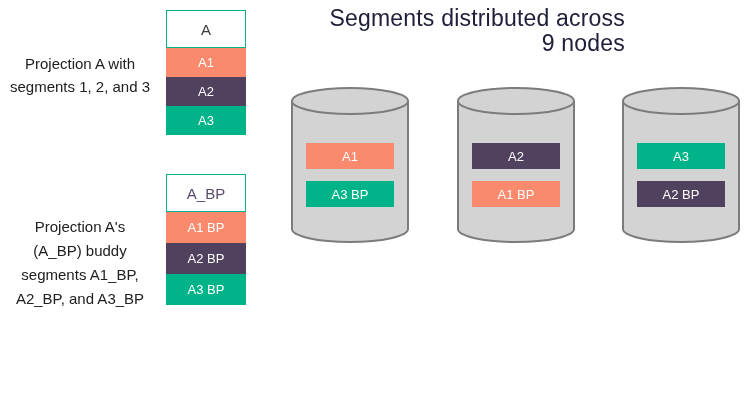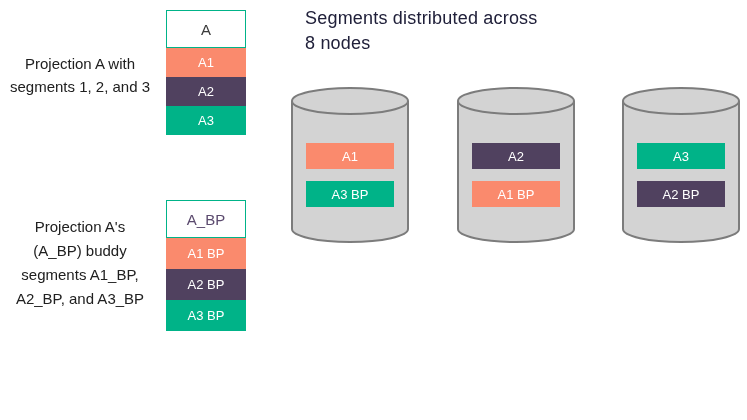--- a/index.html
+++ b/index.html
@@ -6,36 +6,36 @@
   html,body { background:#fff; }
   body {
     width:747px; height:420px; position:relative; overflow:hidden;
     font-family:"Liberation Sans", sans-serif;
   }
   .canvas { position:absolute; inset:0; }
 
   
   .title {
     position:absolute; left:305px; top:6px; width:320px;
-    text-align:left; font-size:18px; line-height:25px;
+    text-align:right; font-size:23px; line-height:25px;
     color:var(--title-text); letter-spacing:.2px;
   }
 
   
   .annotation {
     position:absolute; width:160px; text-align:center;
     font-size:15px; color:var(--annotation-text);
   }
   #ann-a { left:0; top:52px; line-height:23px; }
   #ann-bp { left:0; top:215px; line-height:24px; }
 
   
   .stack { position:absolute; width:80px; }
   #stack-a  { left:166px; top:10px; }
-  #stack-bp { left:166px; top:200px; }
+  #stack-bp { left:166px; top:174px; }
   .stack-header {
     height:38px; background:#fff; border:1px solid var(--header-border);
     display:flex; align-items:center; justify-content:center;
     font-size:15px; color:var(--header-a-text);
   }
   #stack-bp .stack-header { color:var(--header-abp-text); }
   .seg {
     height:29px; display:flex; align-items:center; justify-content:center;
     color:#fff; font-size:13px;
   }
@@ -66,21 +66,21 @@
     font-size:15px; color:var(--annotation-text);
   }
 </style>
 </head>
 <body>
 
 <div class="canvas">
 
   <div class="title">
     <div>Segments distributed across</div>
-    <div>8 nodes</div>
+    <div>9 nodes</div>
   </div>
 
   <div class="annotation" id="ann-a">
     <div>Projection A with</div>
     <div>segments 1, 2, and 3</div>
   </div>
 
   <div class="annotation" id="ann-bp">
     <div>Projection A's</div>
     <div>(A_BP) buddy</div>

